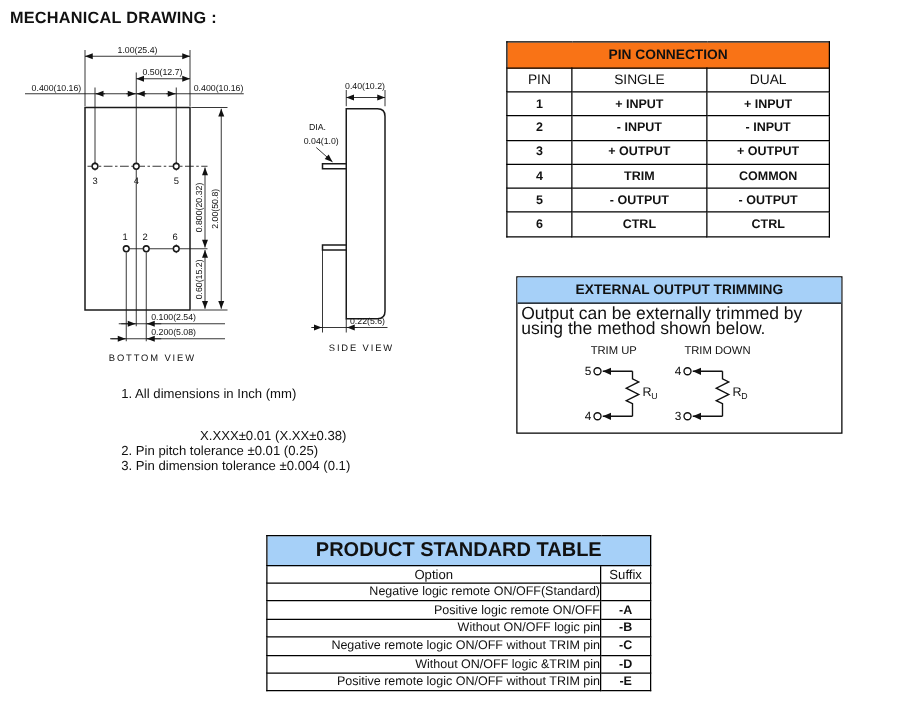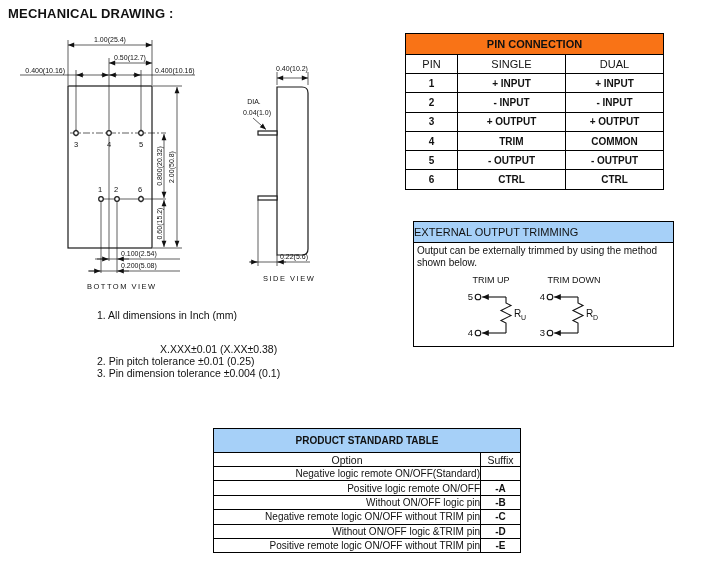--- a/index.html
+++ b/index.html
@@ -20,32 +20,32 @@
   .note{font-size:10.5px;white-space:pre;}
   
   #pin-table{left:405px;top:33px;border-collapse:collapse;table-layout:fixed;width:258px;}
   #pin-table td,#pin-table th{border:1.5px solid #000;text-align:center;padding:0;}
   #pin-table .title{background:#f97316;font-size:11px;font-weight:bold;height:20px;}
   #pin-table .hdr td{font-size:11px;height:18px;}
   #pin-table .row td{font-size:10px;font-weight:bold;height:18.3px;}
   
   #trim-box{left:413px;top:221px;width:261px;height:126px;border:1.5px solid #000;box-sizing:border-box;}
   #trim-title{height:20px;line-height:20px;background:#a6d0f8;border-bottom:1.5px solid #000;
-              text-align:left;font-size:11px;font-weight:normal;}
-  #trim-desc{font-size:10px;line-height:11.5px;padding:2px 3px 0 3px;}
+              text-align:center;font-size:11px;font-weight:bold;}
+  #trim-desc{font-size:14px;line-height:11.5px;padding:2px 3px 0 3px;}
   #trim-svg{position:absolute;left:0;top:48px;}
   text.tl{font:9px "Liberation Sans",sans-serif;fill:#111;}
   text.tp{font:9.5px "Liberation Sans",sans-serif;fill:#111;}
   text.tr{font:10px "Liberation Sans",sans-serif;fill:#111;}
   text.ts{font:7px "Liberation Sans",sans-serif;fill:#111;}
   .w{stroke:#111;stroke-width:1.1;fill:none;}
   
   #prod-table{left:213px;top:428px;border-collapse:collapse;table-layout:fixed;width:307px;}
   #prod-table td{border:1.5px solid #000;padding:0;font-size:10px;}
-  #prod-table .title{background:#a6d0f8;font-size:10px;font-weight:bold;height:23px;text-align:center;}
+  #prod-table .title{background:#a6d0f8;font-size:16px;font-weight:bold;height:23px;text-align:center;}
   #prod-table .hdr td{height:13px;text-align:center;font-size:10.5px;}
   #prod-table .row td.opt{height:13.4px;text-align:right;padding-left:4px;}
   #prod-table .row td.sfx{text-align:center;font-weight:bold;}
 </style>
 </head>
 <body>
 
 <div id="page">
 
   <div class="abs" id="page-title">MECHANICAL DRAWING :</div>

